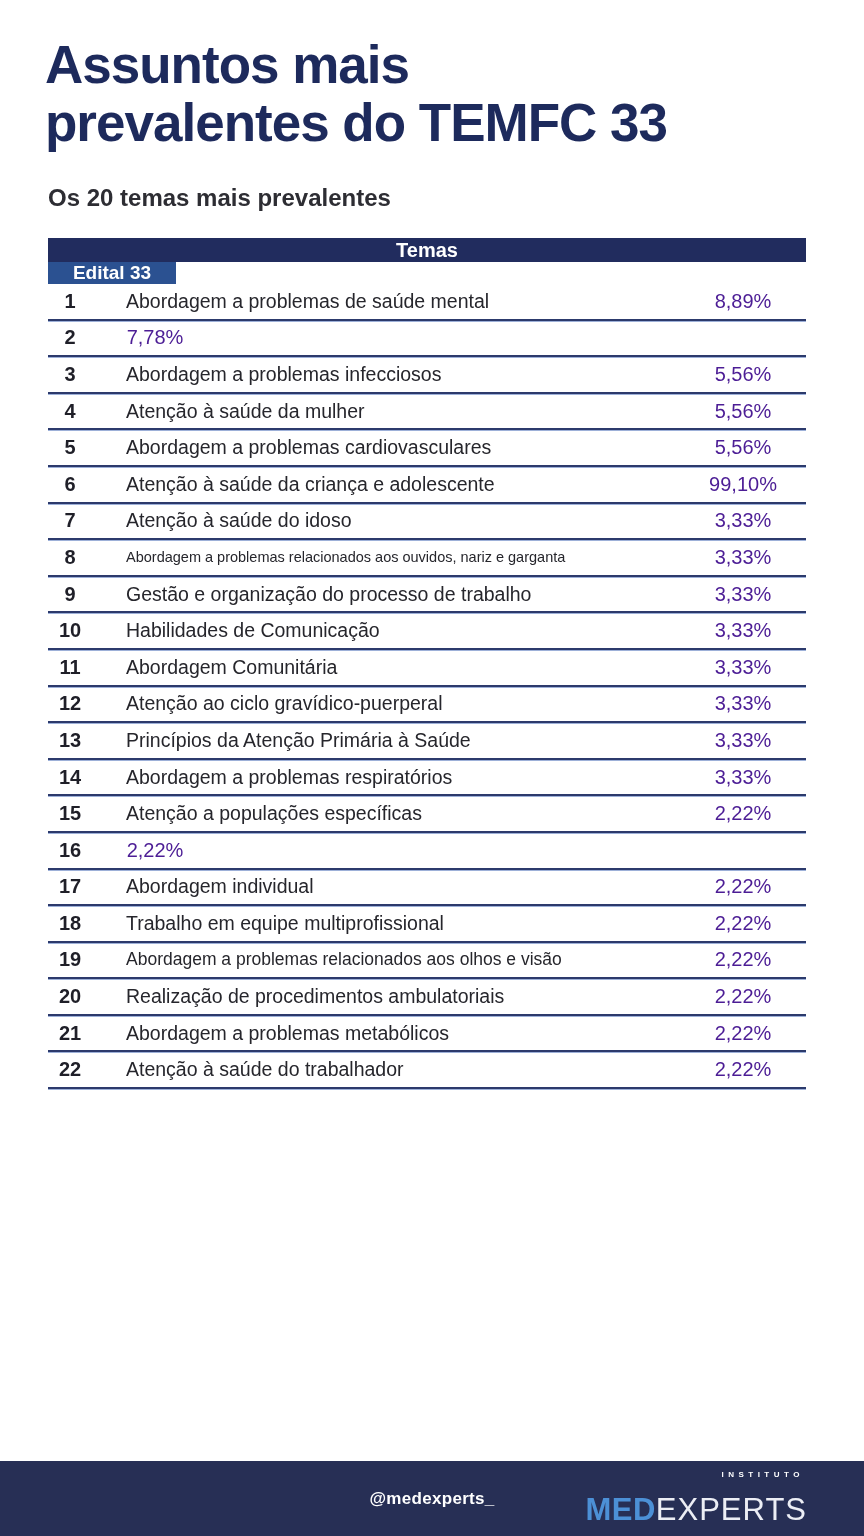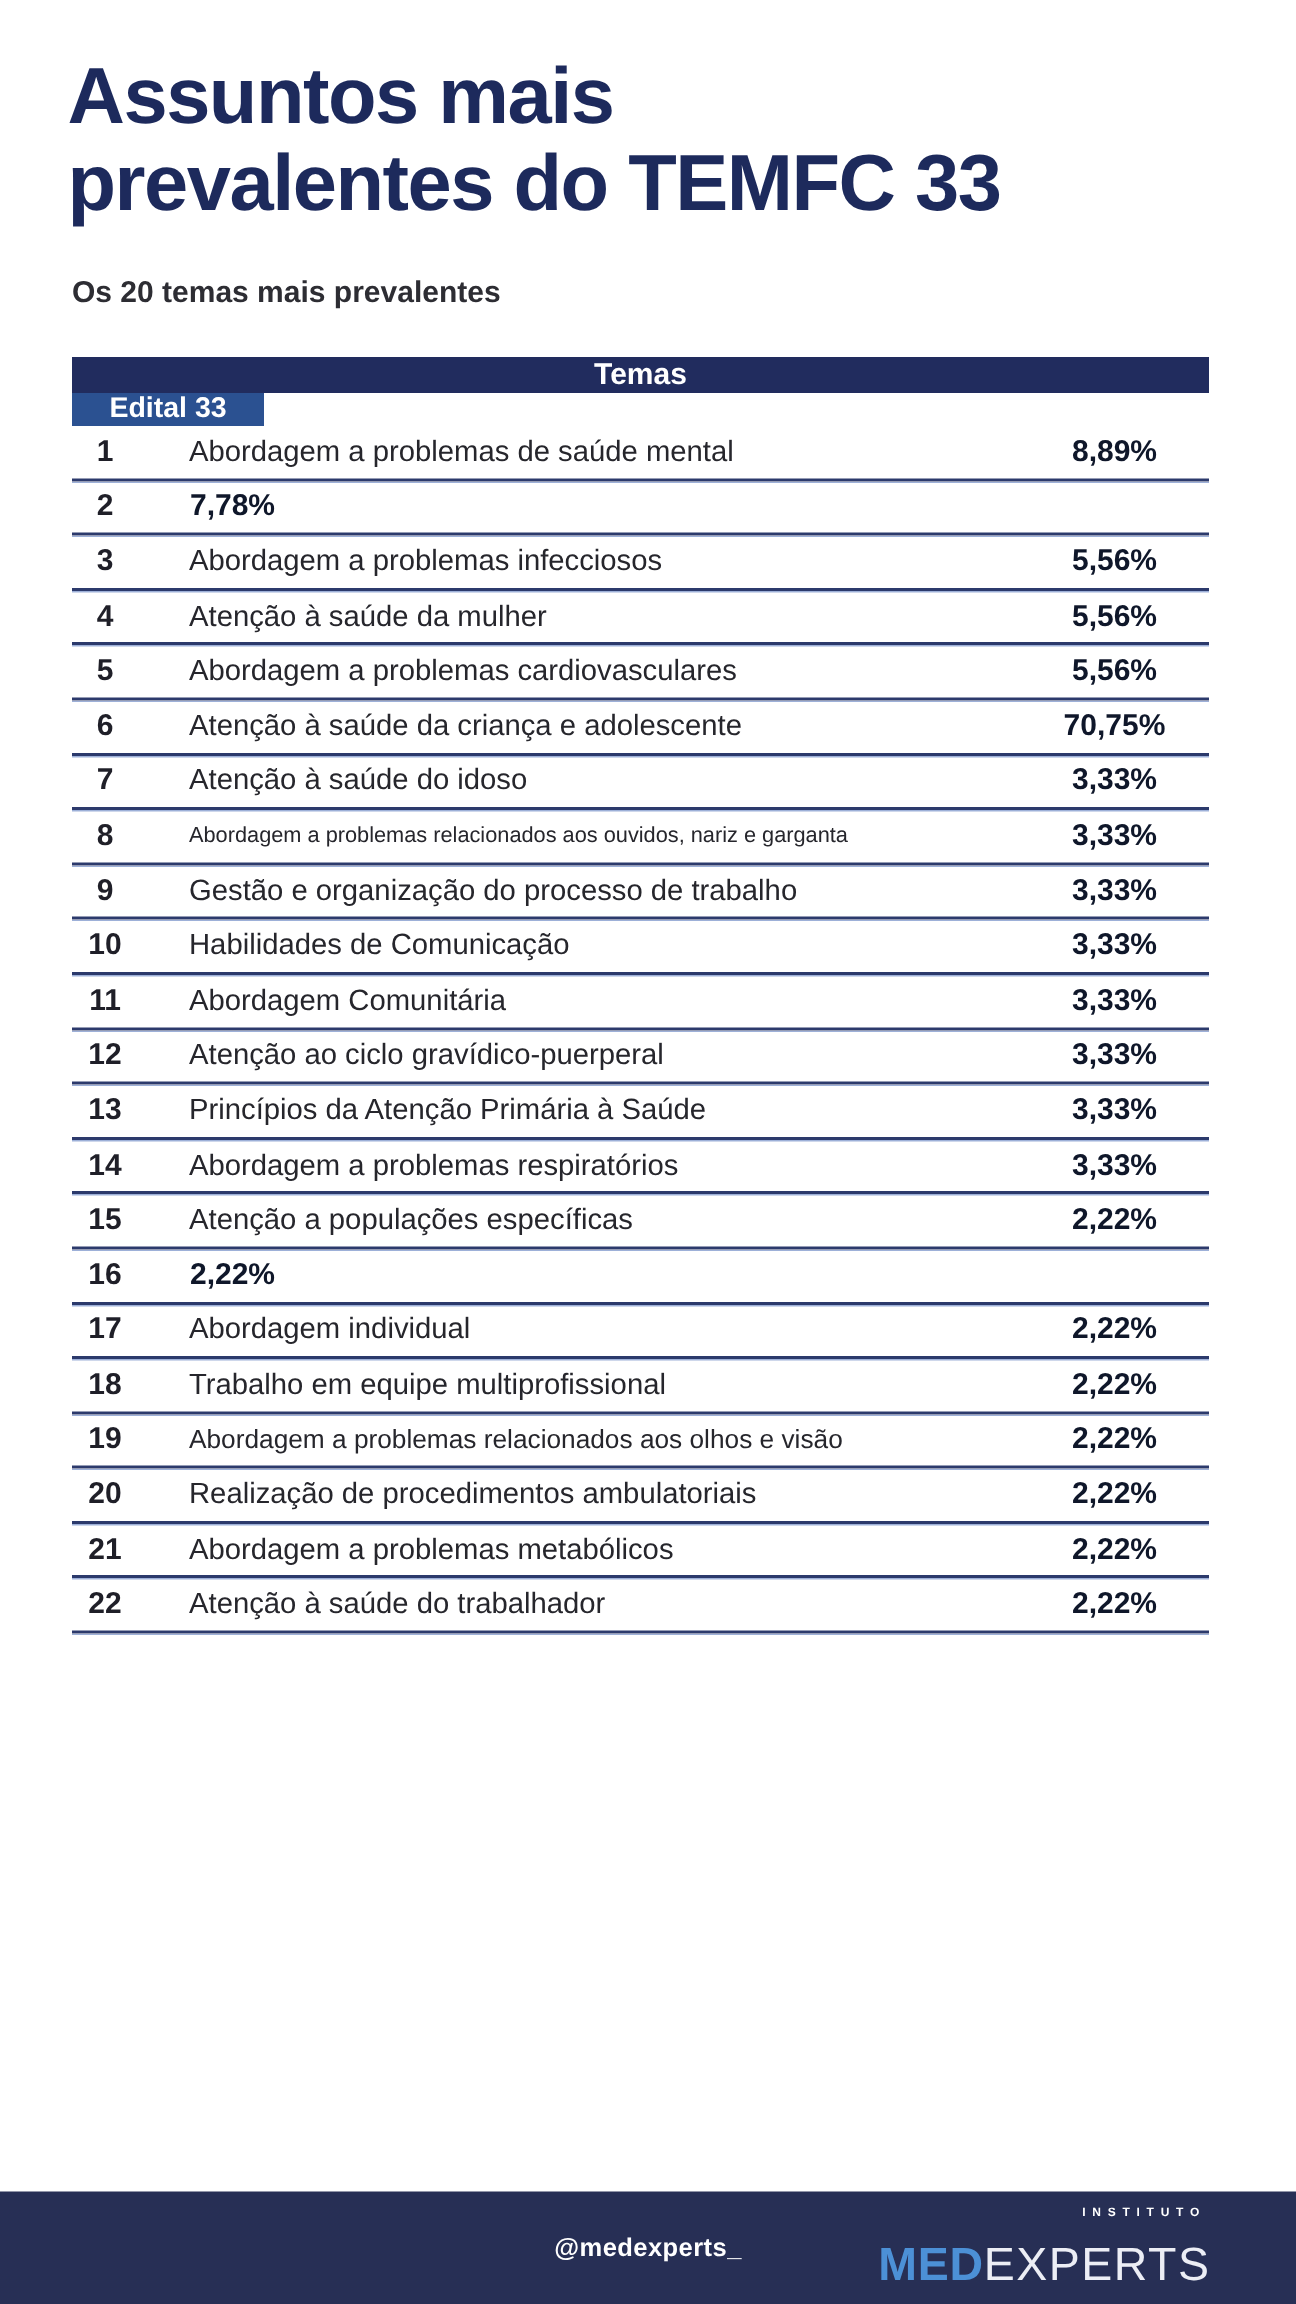--- a/index.html
+++ b/index.html
@@ -10,21 +10,21 @@
     position:relative;overflow:hidden;
   }
   .title{
     position:absolute;left:45px;top:36px;
     font-size:53px;line-height:58px;font-weight:800;
     letter-spacing:-1px;
     color:var(--navy,#1d2a5c);
   }
   .subtitle{
     position:absolute;left:48px;top:184px;
-    font-size:20px;font-weight:700;color:#2d2d33;
+    font-size:24px;font-weight:700;color:#2d2d33;
   }
   .table{
     position:absolute;left:48px;top:238px;width:758px;
   }
   .thead{display:flex;height:46px;flex-direction:column;}
   .th{
     display:flex;align-items:center;justify-content:center;
     color:#ffffff;font-weight:700;font-size:20px;
   }
   .th-temas{flex:1;background:var(--header_bg,#212c5e);}
@@ -40,21 +40,21 @@
   }
   .cell-theme{
     flex:1;padding-left:34px;
     font-size:19.5px;color:#26262c;
     white-space:nowrap;overflow:hidden;
   }
   .cell-theme.sm{font-size:17.5px;}
   .cell-theme.xs{font-size:14.5px;}
   .cell-pct{
     width:126px;text-align:center;flex:none;
-    font-size:20px;font-weight:700;color:#0f172a;
+    font-size:20px;font-weight:400;color:#4c1d95;
   }
   .footer{
     position:absolute;left:0;bottom:0;width:864px;height:75px;
     background:var(--footer_bg,#272f55);
   }
   .handle{
     position:absolute;left:50%;top:50%;transform:translate(-50%,-50%);
     color:#ffffff;font-weight:700;font-size:17px;letter-spacing:.3px;
   }
   .logo{
@@ -109,21 +109,21 @@
 
   <div class="row">
     <div class="cell-rank">5</div>
     <div class="cell-theme">Abordagem a problemas cardiovasculares</div>
     <div class="cell-pct">5,56%</div>
   </div>
 
   <div class="row">
     <div class="cell-rank">6</div>
     <div class="cell-theme">Atenção à saúde da criança e adolescente</div>
-    <div class="cell-pct">70,75%</div>
+    <div class="cell-pct">99,10%</div>
   </div>
 
   <div class="row">
     <div class="cell-rank">7</div>
     <div class="cell-theme">Atenção à saúde do idoso</div>
     <div class="cell-pct">3,33%</div>
   </div>
 
   <div class="row">
     <div class="cell-rank">8</div>

